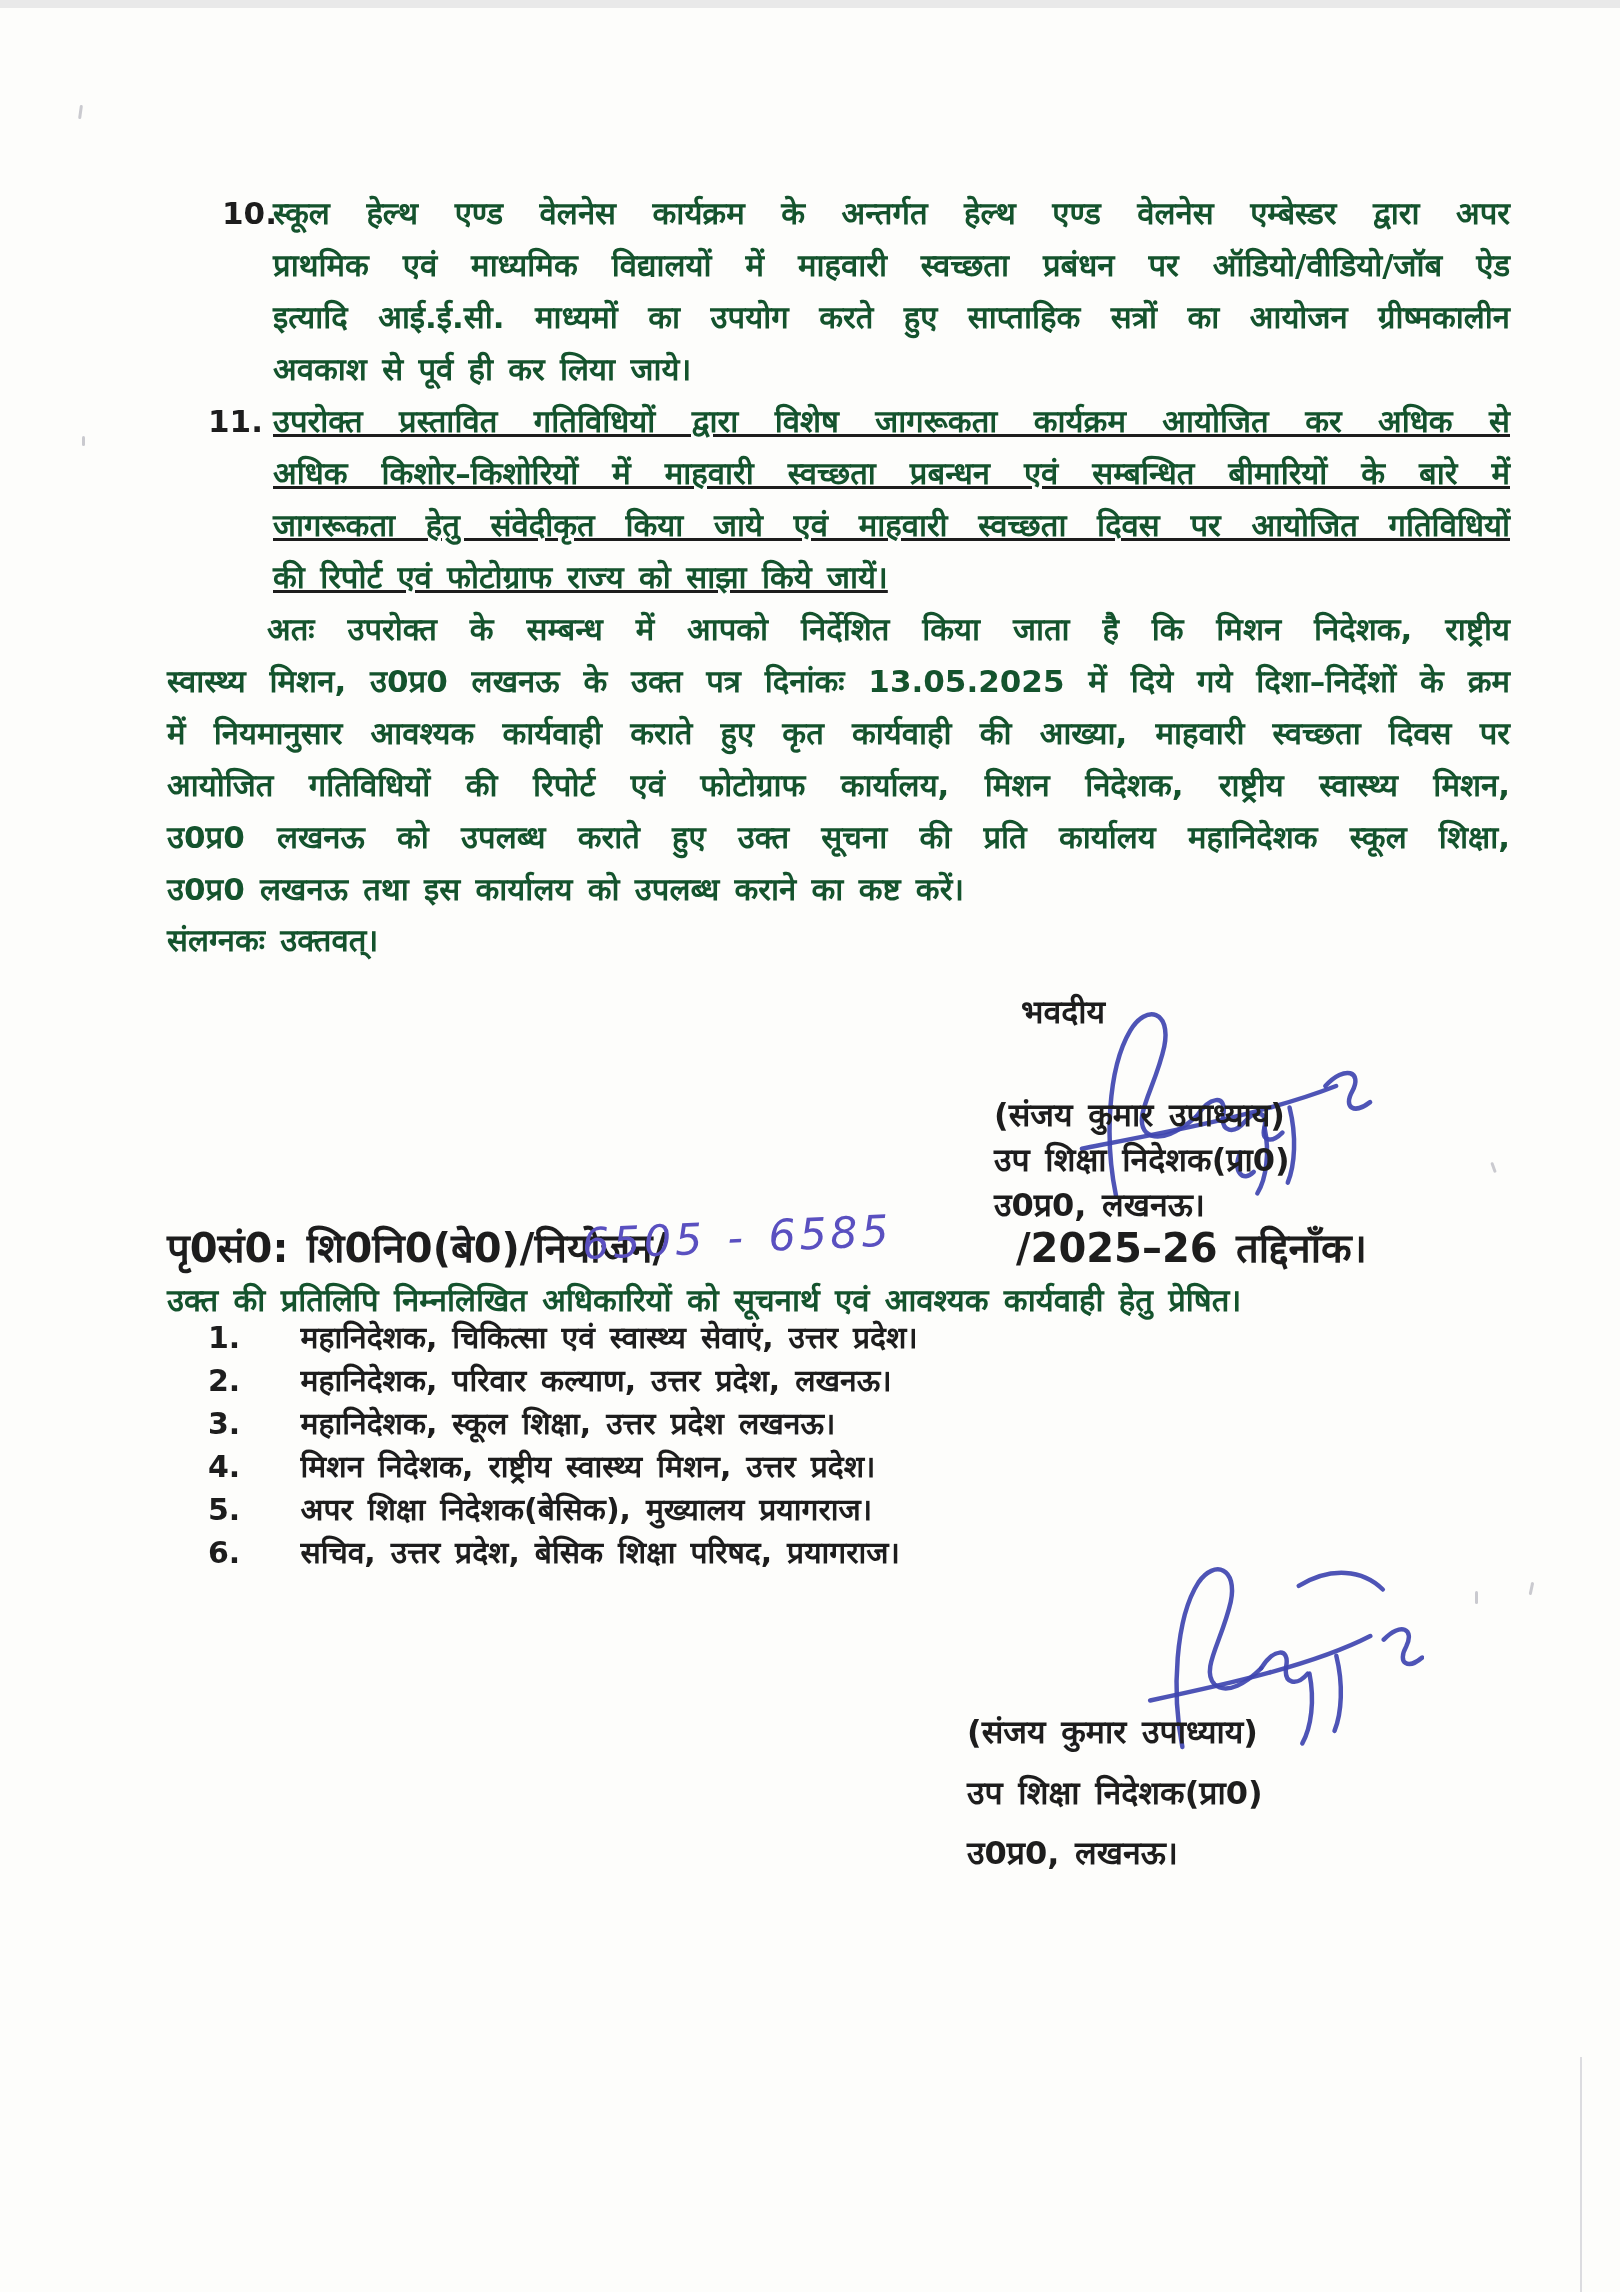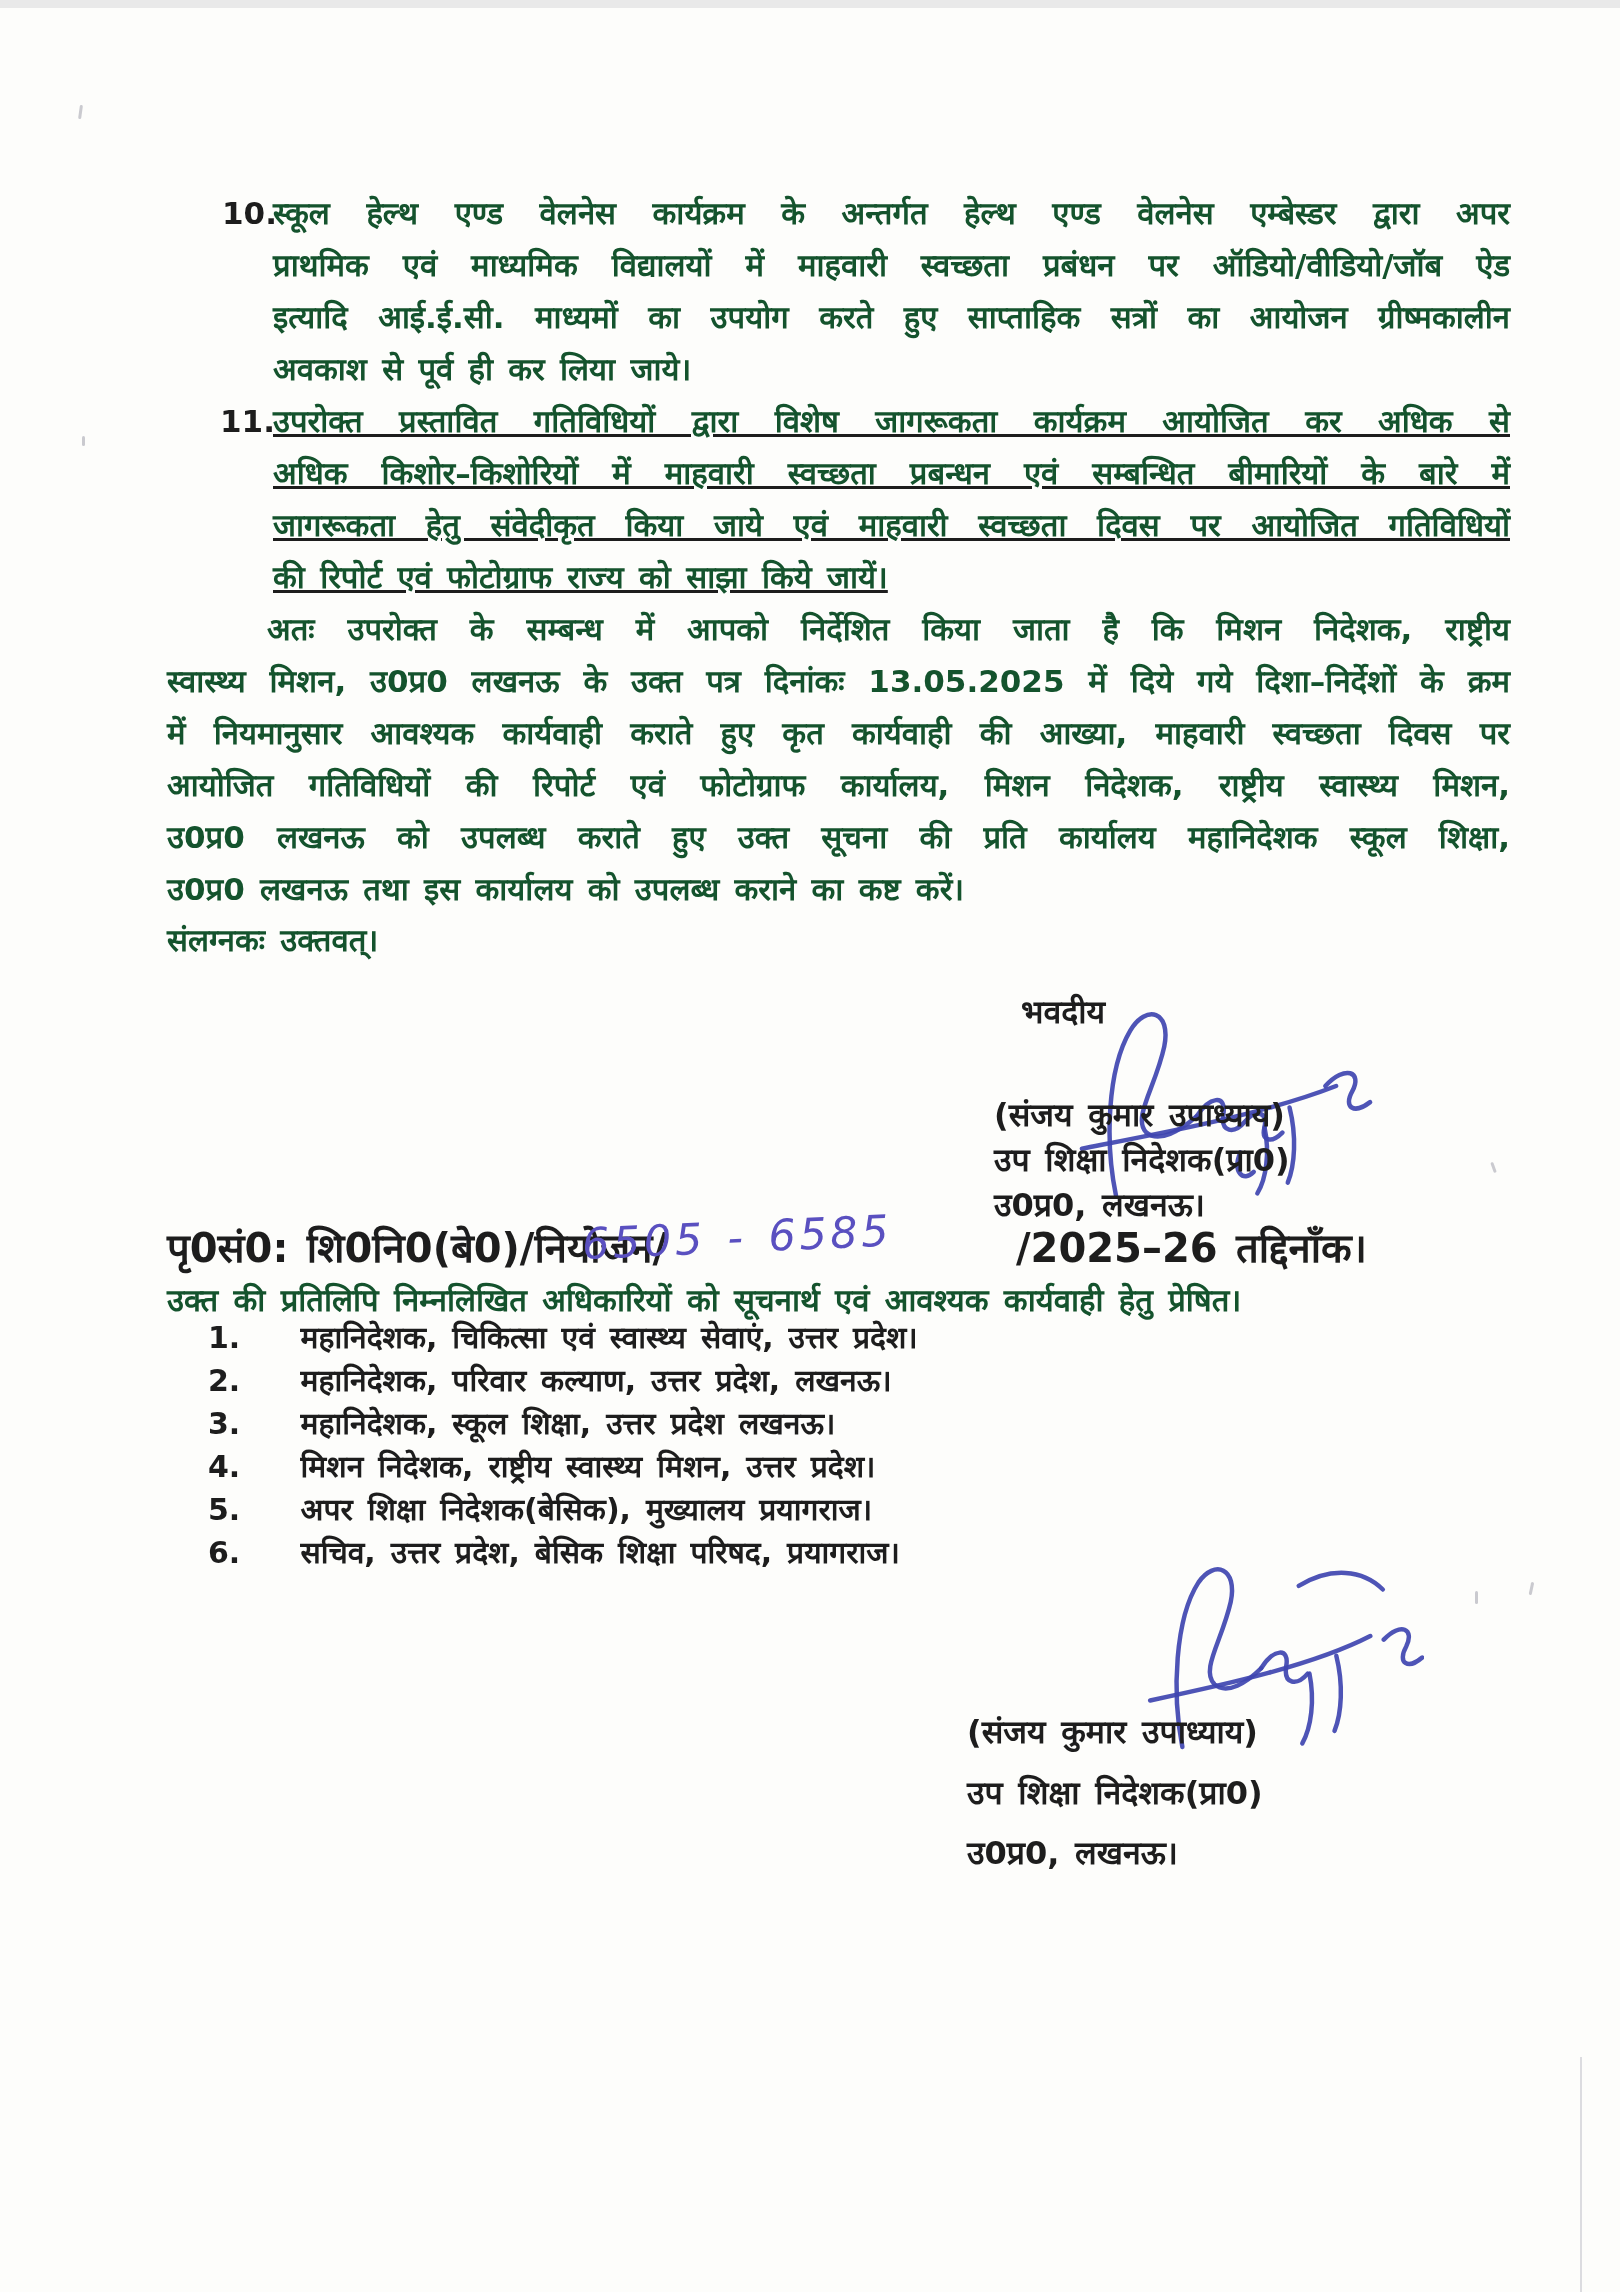--- a/index.html
+++ b/index.html
@@ -49,21 +49,21 @@
 <div class="page">
 
   <div class="abs pnum" style="left:222px;top:179px;">10.</div>
   <div class="abs" style="left:273px;top:179px;width:1237px;">
     <div class="bodyline just">स्कूल हेल्थ एण्ड वेलनेस कार्यक्रम के अन्तर्गत हेल्थ एण्ड वेलनेस एम्बेस्डर द्वारा अपर</div>
     <div class="bodyline just">प्राथमिक एवं माध्यमिक विद्यालयों में माहवारी स्वच्छता प्रबंधन पर ऑडियो/वीडियो/जॉब ऐड</div>
     <div class="bodyline just">इत्यादि आई.ई.सी. माध्यमों का उपयोग करते हुए साप्ताहिक सत्रों का आयोजन ग्रीष्मकालीन</div>
     <div class="bodyline lastline">अवकाश से पूर्व ही कर लिया जाये।</div>
   </div>
 
-  <div class="abs pnum" style="left:220px;top:387px;">11.</div>
+  <div class="abs pnum" style="left:208px;top:387px;">11.</div>
   <div class="abs" style="left:273px;top:387px;width:1237px;text-decoration:underline;">
     <div class="bodyline just">उपरोक्त प्रस्तावित गतिविधियों द्वारा विशेष जागरूकता कार्यक्रम आयोजित कर अधिक से</div>
     <div class="bodyline just">अधिक किशोर–किशोरियों में माहवारी स्वच्छता प्रबन्धन एवं सम्बन्धित बीमारियों के बारे में</div>
     <div class="bodyline just">जागरूकता हेतु संवेदीकृत किया जाये एवं माहवारी स्वच्छता दिवस पर आयोजित गतिविधियों</div>
     <div class="bodyline lastline">की रिपोर्ट एवं फोटोग्राफ राज्य को साझा किये जायें।</div>
   </div>
 
   <div class="abs" style="left:167px;top:595px;width:1343px;">
     <div class="bodyline just indent">अतः उपरोक्त के सम्बन्ध में आपको निर्देशित किया जाता है कि मिशन निदेशक, राष्ट्रीय</div>
     <div class="bodyline just">स्वास्थ्य मिशन, उ0प्र0 लखनऊ के उक्त पत्र दिनांकः 13.05.2025 में दिये गये दिशा–निर्देशों के क्रम</div>

